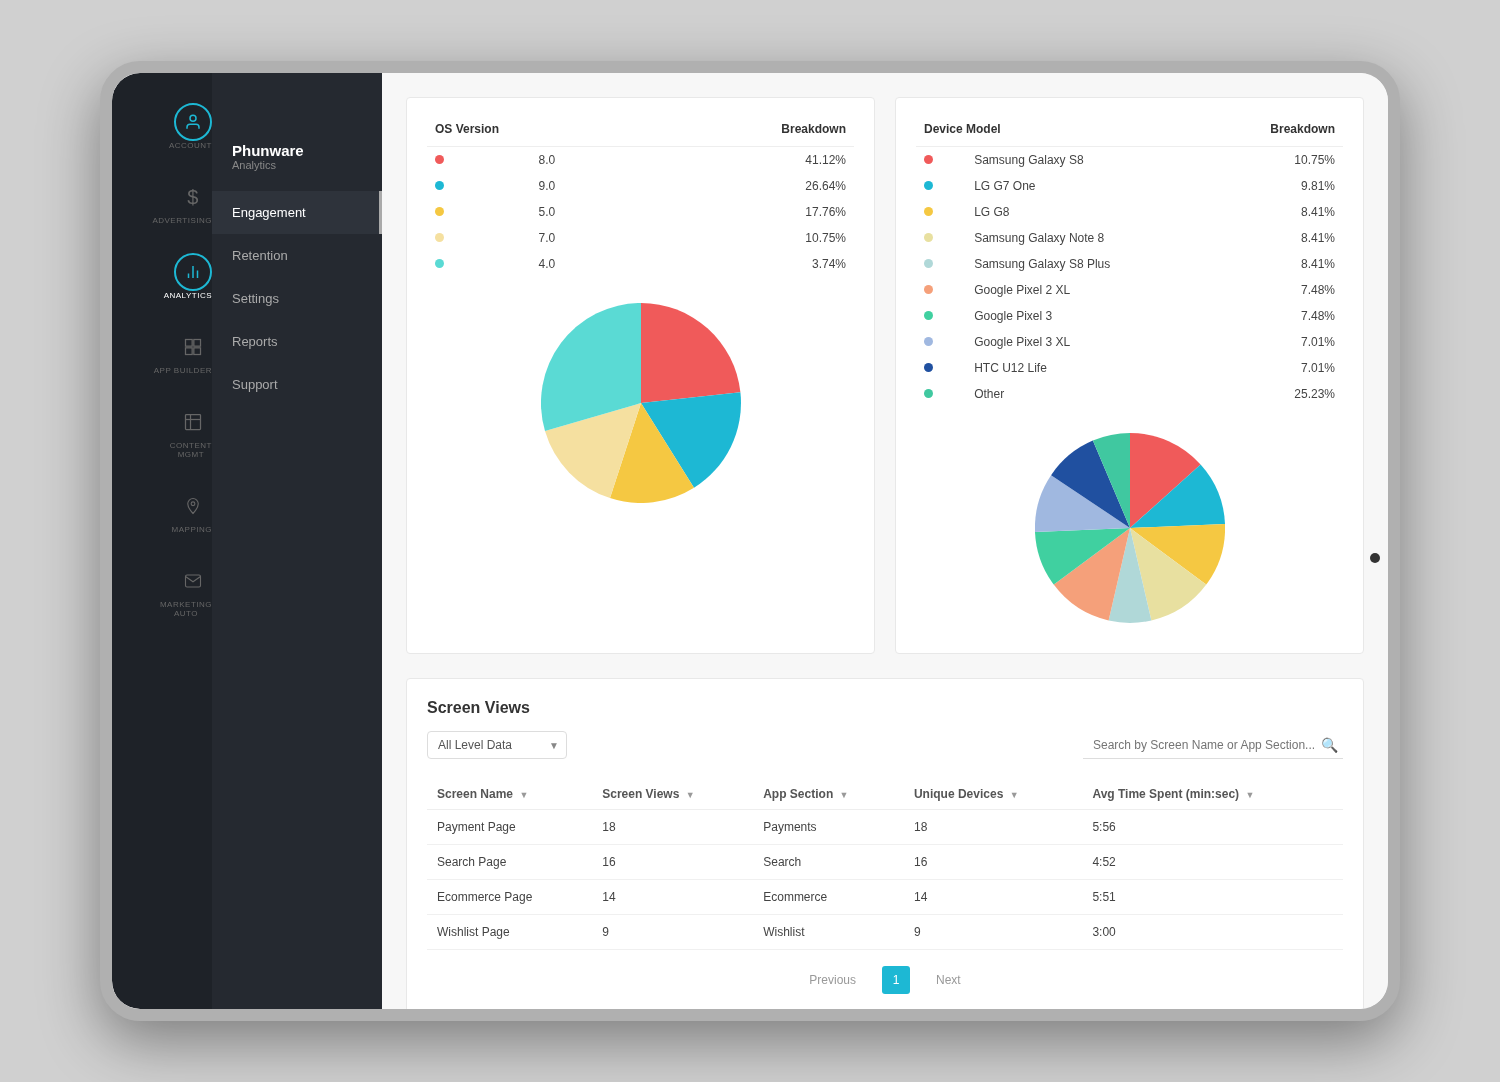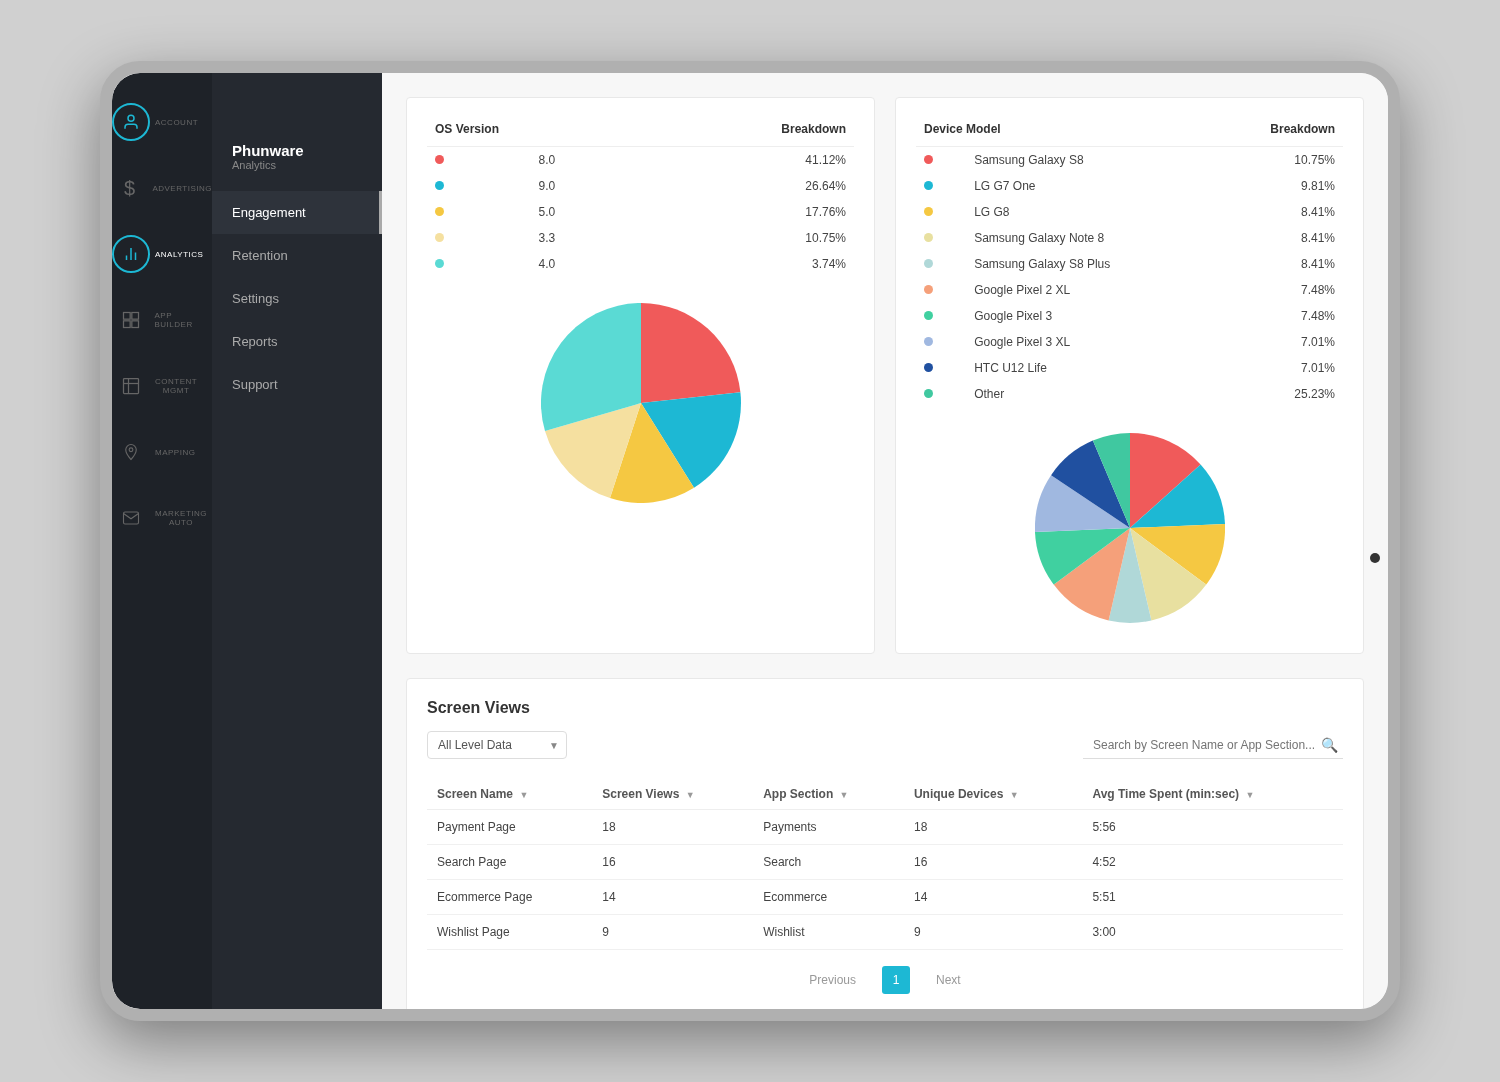--- a/index.html
+++ b/index.html
@@ -35,29 +35,28 @@
       background: #1e2228;
       display: flex;
       flex-direction: column;
       align-items: center;
       padding: 16px 0;
       gap: 0;
     }
     .sidebar-icon-item {
       width: 100%;
       display: flex;
-      flex-direction: row;
-      align-items: center;
+      flex-direction: column;
+      align-items: flex-end;
       padding: 14px 0;
       cursor: pointer;
       color: #666;
       font-size: 9px;
       letter-spacing: 0.5px;
       text-transform: uppercase;
-      gap: 5px;
     }
     .sidebar-icon-item.active {
       color: #fff;
     }
     .sidebar-icon-item .icon-circle {
       width: 38px;
       height: 38px;
       border-radius: 50%;
       border: 2px solid #1db8d4;
       display: flex;
@@ -421,21 +420,21 @@
     <td>9.0</td>
     <td>26.64%</td>
   </tr>
                 <tr>
     <td><span class="dot" style="background:#f5c842"></span></td>
     <td>5.0</td>
     <td>17.76%</td>
   </tr>
                 <tr>
     <td><span class="dot" style="background:#f5e0a0"></span></td>
-    <td>3.3</td>
+    <td>7.0</td>
     <td>10.75%</td>
   </tr>
                 <tr>
     <td><span class="dot" style="background:#5adad4"></span></td>
     <td>4.0</td>
     <td>3.74%</td>
   </tr>
               </tbody>
           </table>
           <div class="pie-container">

